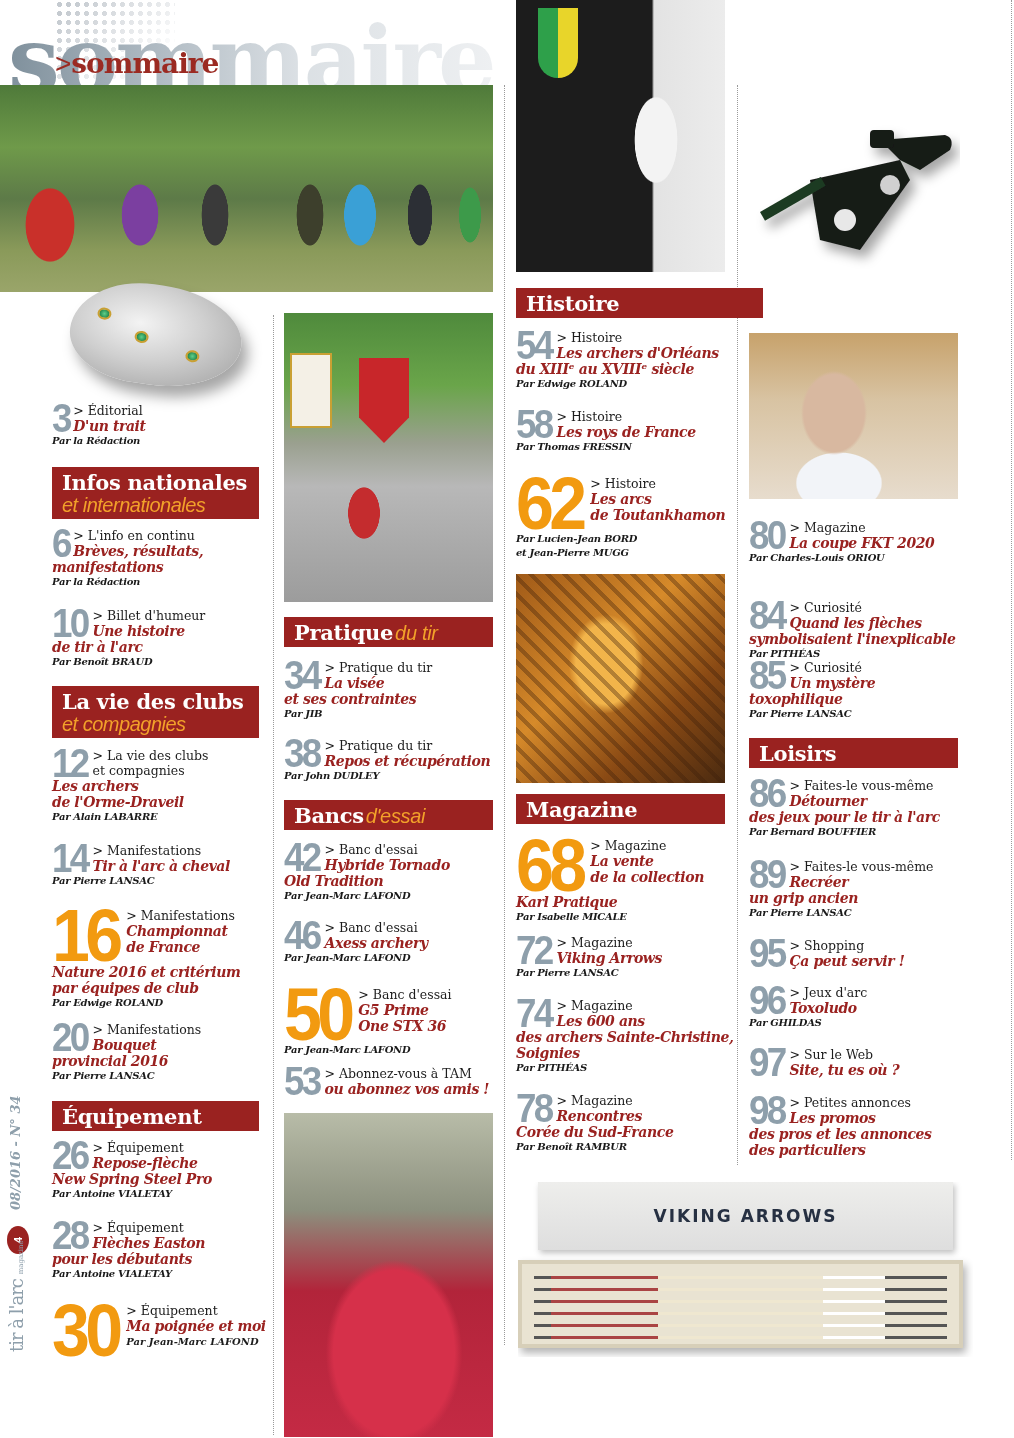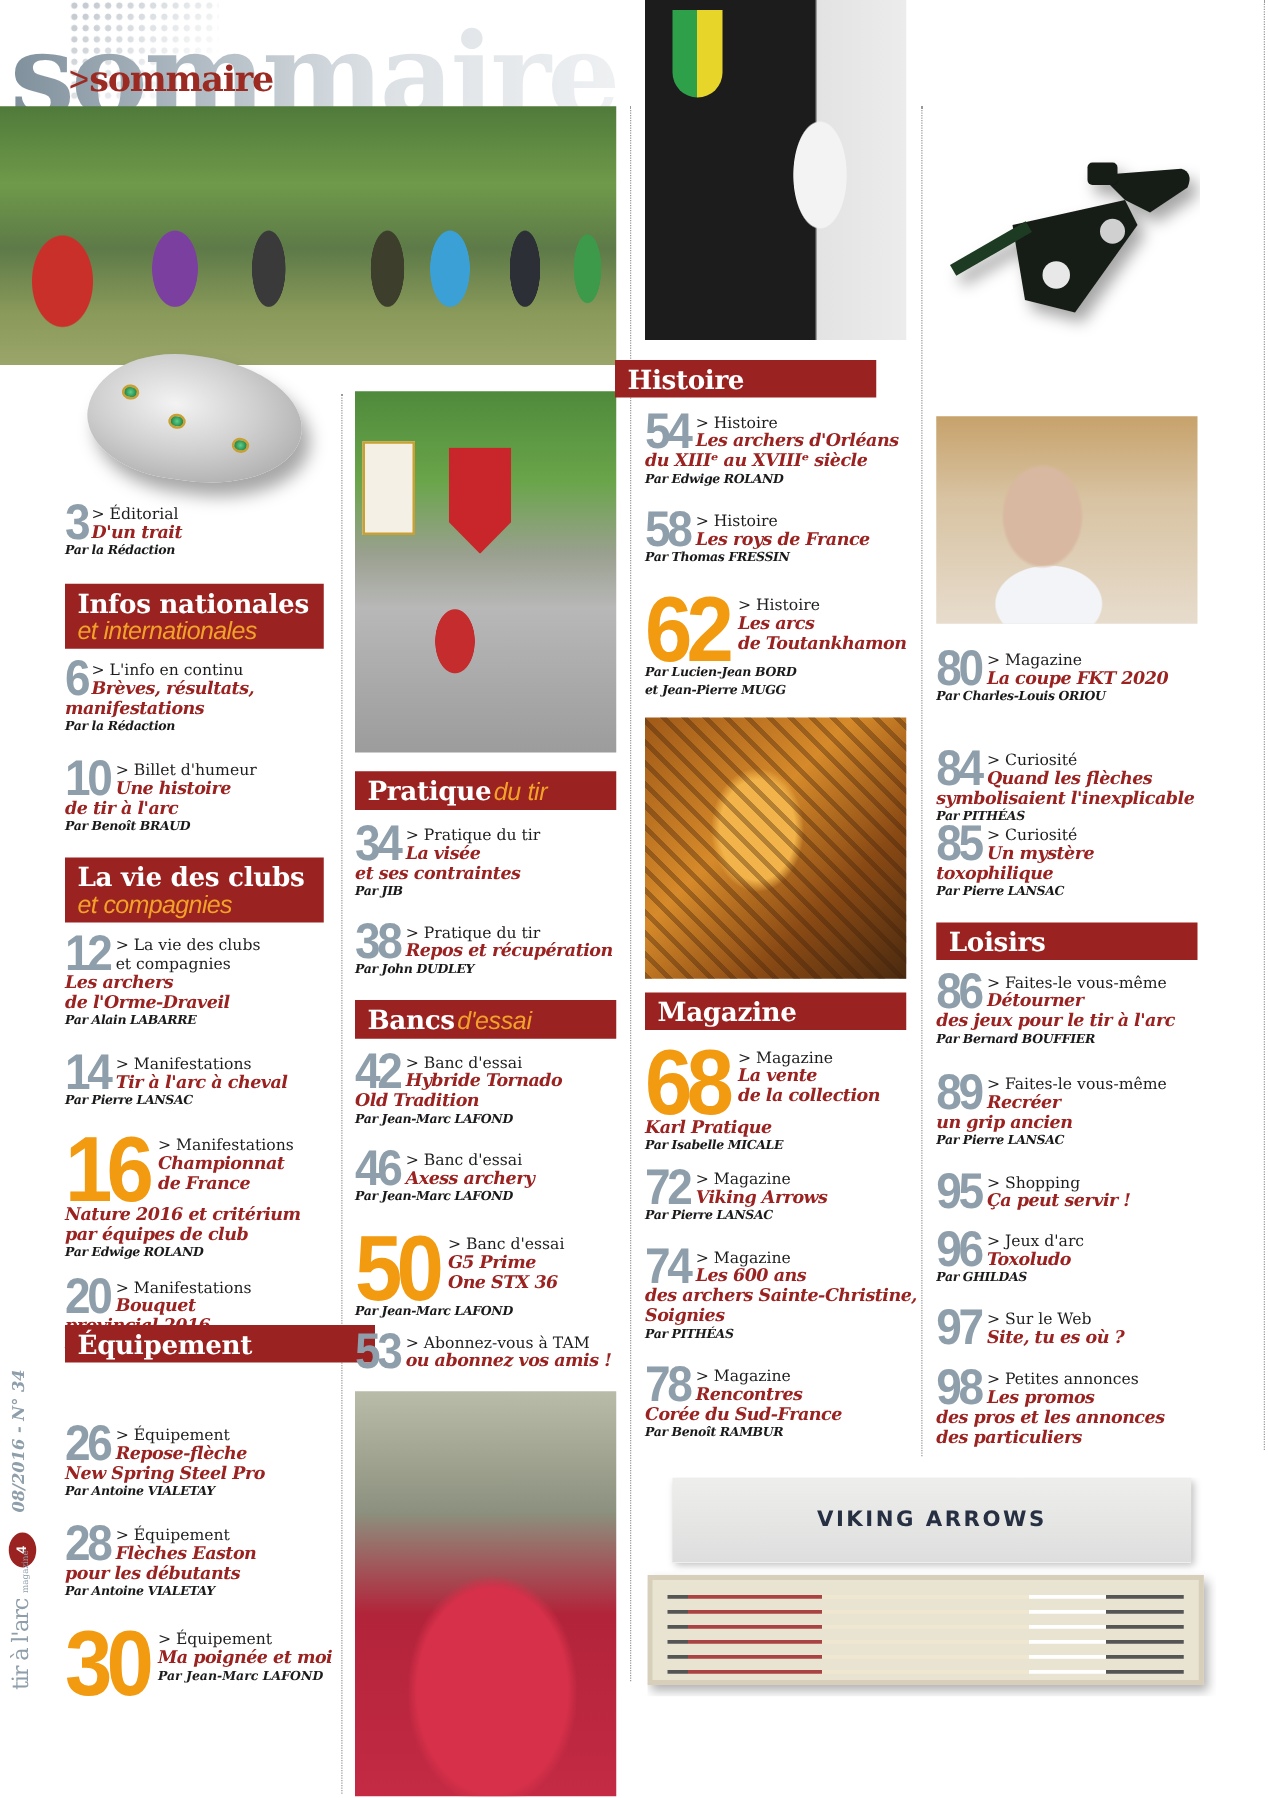--- a/index.html
+++ b/index.html
@@ -278,21 +278,21 @@
 </div>
 
 <div class="entry" style="left:52px;top:1022px;width:210px">
   <span class="num">20</span>
   <span class="rubric">&gt; Manifestations</span>
   <span class="title">Bouquet</span>
   <span class="title title2">provincial 2016</span>
   <span class="author">Par Pierre LANSAC</span>
 </div>
 
-<div class="section-bar" style="left:52px;top:1060px;width:248px">
+<div class="section-bar" style="left:52px;top:1101px;width:207px">
   <span>Équipement</span>
 </div>
 
 <div class="entry" style="left:52px;top:1140px;width:210px">
   <span class="num">26</span>
   <span class="rubric">&gt; Équipement</span>
   <span class="title">Repose-flèche</span>
   <span class="title title2">New Spring Steel Pro</span>
   <span class="author">Par Antoine VIALETAY</span>
 </div>
@@ -357,21 +357,21 @@
   <span class="title">One STX 36</span>
   <span class="author">Par Jean-Marc LAFOND</span>
 </div>
 
 <div class="entry" style="left:284px;top:1066px;width:215px">
   <span class="num">53</span>
   <span class="rubric">&gt; Abonnez-vous à TAM</span>
   <span class="title">ou abonnez vos amis !</span>
 </div>
 
-<div class="section-bar" style="left:492px;top:288px;width:209px">
+<div class="section-bar" style="left:516px;top:288px;width:247px">
   <span>Histoire</span>
 </div>
 
 <div class="entry" style="left:516px;top:330px;width:215px">
   <span class="num">54</span>
   <span class="rubric">&gt; Histoire</span>
   <span class="title">Les archers d'Orléans</span>
   <span class="title title2">du XIIIᵉ au XVIIIᵉ siècle</span>
   <span class="author">Par Edwige ROLAND</span>
 </div>

